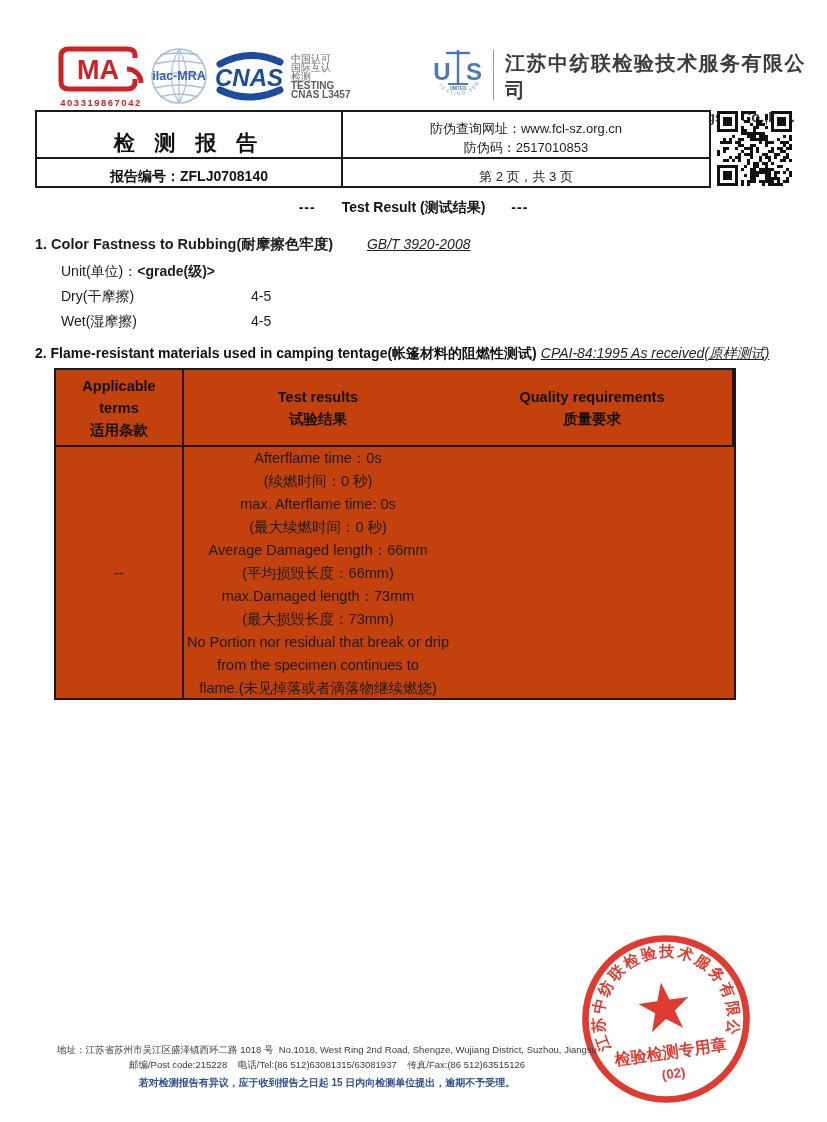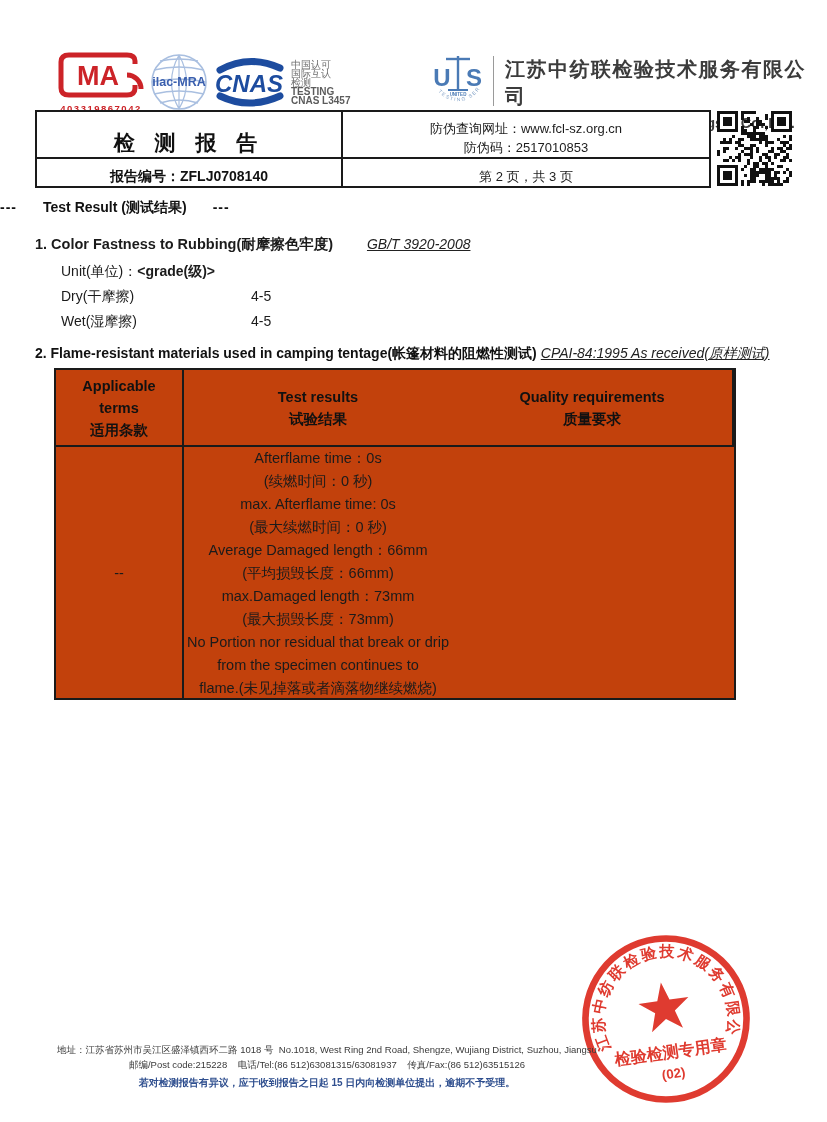--- a/index.html
+++ b/index.html
@@ -1,20 +1,20 @@
 <!DOCTYPE html>
 <html><head>
 <meta charset="utf-8">
 <style>
   * { margin:0; padding:0; box-sizing:border-box; }
   body { background:#ffffff; font-family:"Liberation Sans","DejaVu Sans",sans-serif; }
   .page { position:relative; width:827px; height:1122px; margin:0 auto; background:#fff; overflow:hidden; color:#222; }
 
   
-  .logo-row { position:absolute; left:0; top:50px; width:827px; height:64px; }
+  .logo-row { position:absolute; left:0; top:44px; width:827px; height:64px; }
   .cma { position:absolute; left:56px; top:2px; width:90px; text-align:center; }
   .cma-num { color:#cc2328; font-size:9.5px; font-weight:bold; letter-spacing:1.5px; margin-top:1px; }
   .ilac { position:absolute; left:150px; top:3px; width:58px; height:58px; }
   .cnas { position:absolute; left:212px; top:6px; display:flex; align-items:center; }
   .cnas-side { margin-left:5px; font-size:10px; line-height:9px; color:#6e6e6e; }
   .cnas-side .en { font-weight:bold; color:#5c5c5c; }
   .uts { position:absolute; left:430px; top:0; width:56px; height:60px; }
   .logo-divider { position:absolute; left:493px; top:6px; width:1px; height:50px; background:#9a9a9a; }
   .company { position:absolute; left:505px; top:6px; }
   .company-cn { font-size:20px; font-weight:bold; color:#3c3c3c; letter-spacing:1.5px; }
@@ -28,21 +28,21 @@
   .ht-c3 { border-right:2px solid #1a1a1a; }
   .report-title { font-size:21px; font-weight:bold; letter-spacing:7px; color:#111; }
   .antifake { font-size:13px; line-height:19px; color:#1c1c1c; }
   .report-no { font-size:14px; font-weight:bold; color:#111; }
   .page-info { font-size:13px; color:#1c1c1c; }
 
   
   .qr { position:absolute; left:717px; top:111px; width:75px; height:75px; }
 
   
-  .result-header { position:absolute; left:0; top:199px; width:827px; font-size:14px; font-weight:bold; color:#111; }
+  .result-header { position:absolute; left:0; top:199px; width:827px; text-align:center; font-size:14px; font-weight:bold; color:#111; }
   .result-header .dash { letter-spacing:1px; }
   .result-header .lbl { margin:0 26px; }
 
   
   .section1 { position:absolute; left:35px; top:235px; width:760px; font-size:14px; color:#1b1b1b; }
   .s1-title { font-weight:bold; font-size:14.5px; }
   .s1-standard { font-style:italic; font-weight:normal; font-size:14px; text-decoration:underline; margin-left:30px; color:#222; }
   .s1-line { margin-top:9px; padding-left:26px; }
   .s1-unit-val { font-weight:bold; }
   .s1-row { margin-top:7px; padding-left:26px; }

